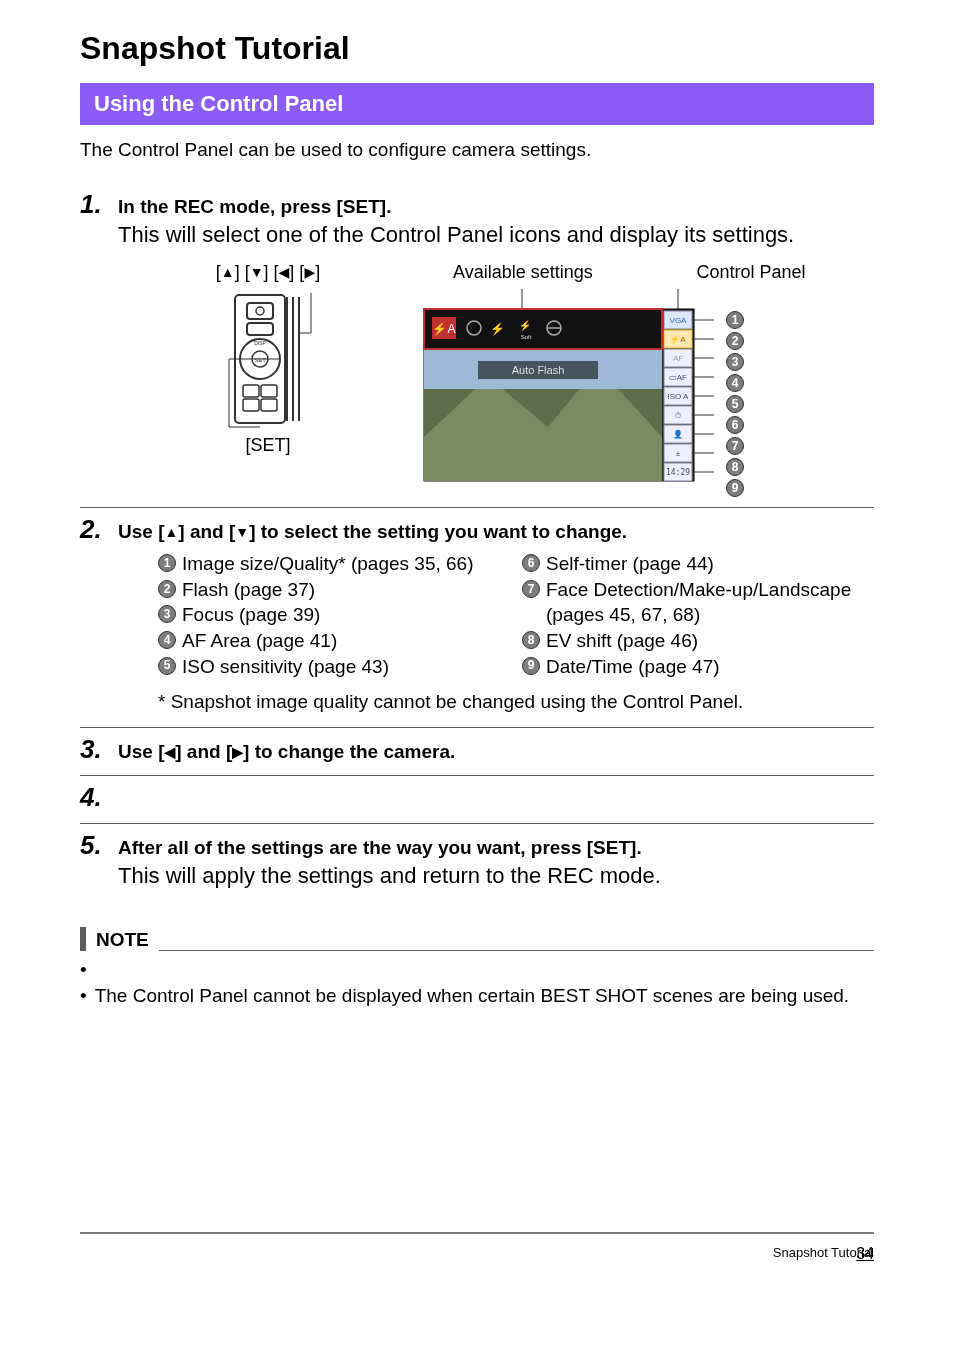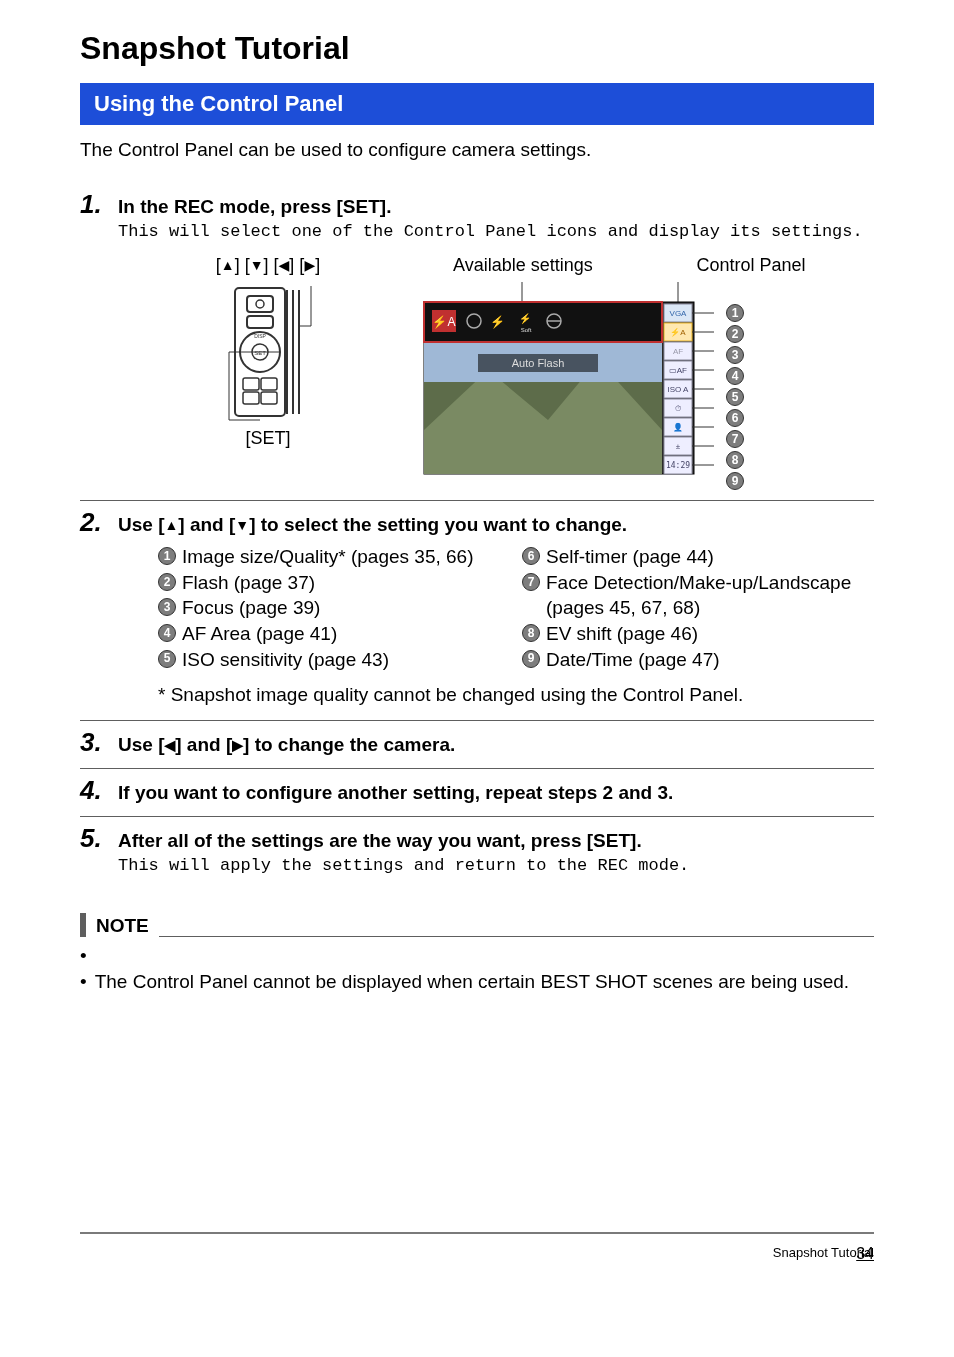--- a/index.html
+++ b/index.html
@@ -15,21 +15,21 @@
     padding: 20px 80px 0 80px;
     min-height: 1280px;
     position: relative;
   }
   h1.title {
     font-size: 32px;
     font-weight: bold;
     margin: 10px 0 16px 0;
   }
   .section-header {
-    background: #1d4ed8;
+    background: #8b5cf6;
     color: #fff;
     font-size: 22px;
     font-weight: bold;
     padding: 8px 14px;
     margin: 0 0 14px 0;
   }
   .intro {
     font-size: 19px;
     margin: 0 0 22px 0;
   }
@@ -50,23 +50,22 @@
     min-width: 26px;
   }
   .step-body { flex: 1; }
   .step-heading {
     font-size: 19px;
     font-weight: bold;
     margin: 0 0 4px 0;
     display: inline;
   }
   .step-text {
-    font-size: 17px;
+    font-size: 22px;
     margin: 4px 0 0 0;
-    font-family: Liberation Mono, monospace;
   }
   .dirglyph { font-size: 14px; vertical-align: 1px; }
   .diagrams {
     display: flex;
     gap: 40px;
     margin: 14px 0 6px 40px;
     align-items: flex-start;
   }
   .diag-left {
     text-align: center;
@@ -362,23 +361,20 @@
         <span class="step-heading">
           <span>Use [</span><span class="dirglyph">◀</span><span>] and [</span><span class="dirglyph">▶</span><span>] to change the camera.</span>
         </span>
       </div>
     </div>
   </div>
 
   <div class="step">
     <div class="step-row">
       <div class="step-num">4.</div>
-      <div class="step-body">
-        <span class="step-heading">If you want to configure another setting, repeat steps 2 and 3.</span>
-      </div>
     </div>
   </div>
 
   <div class="step last">
     <div class="step-row">
       <div class="step-num">5.</div>
       <div class="step-body">
         <span class="step-heading">After all of the settings are the way you want, press [SET].</span>
         <div class="step-text">This will apply the settings and return to the REC mode.</div>
       </div>

